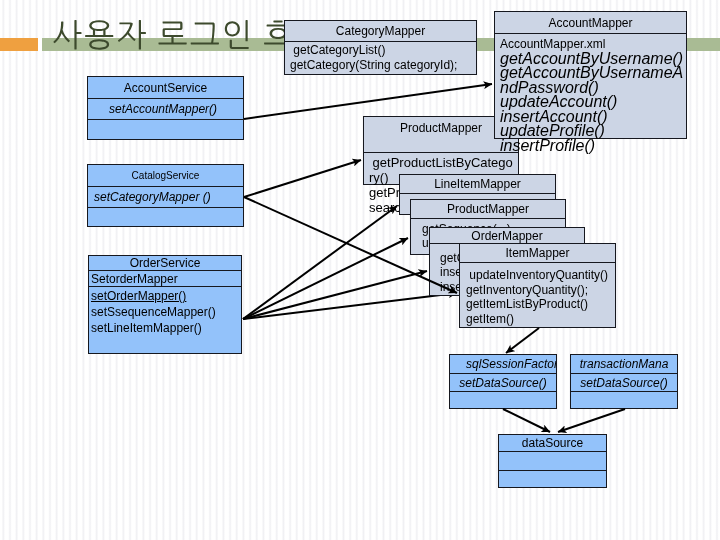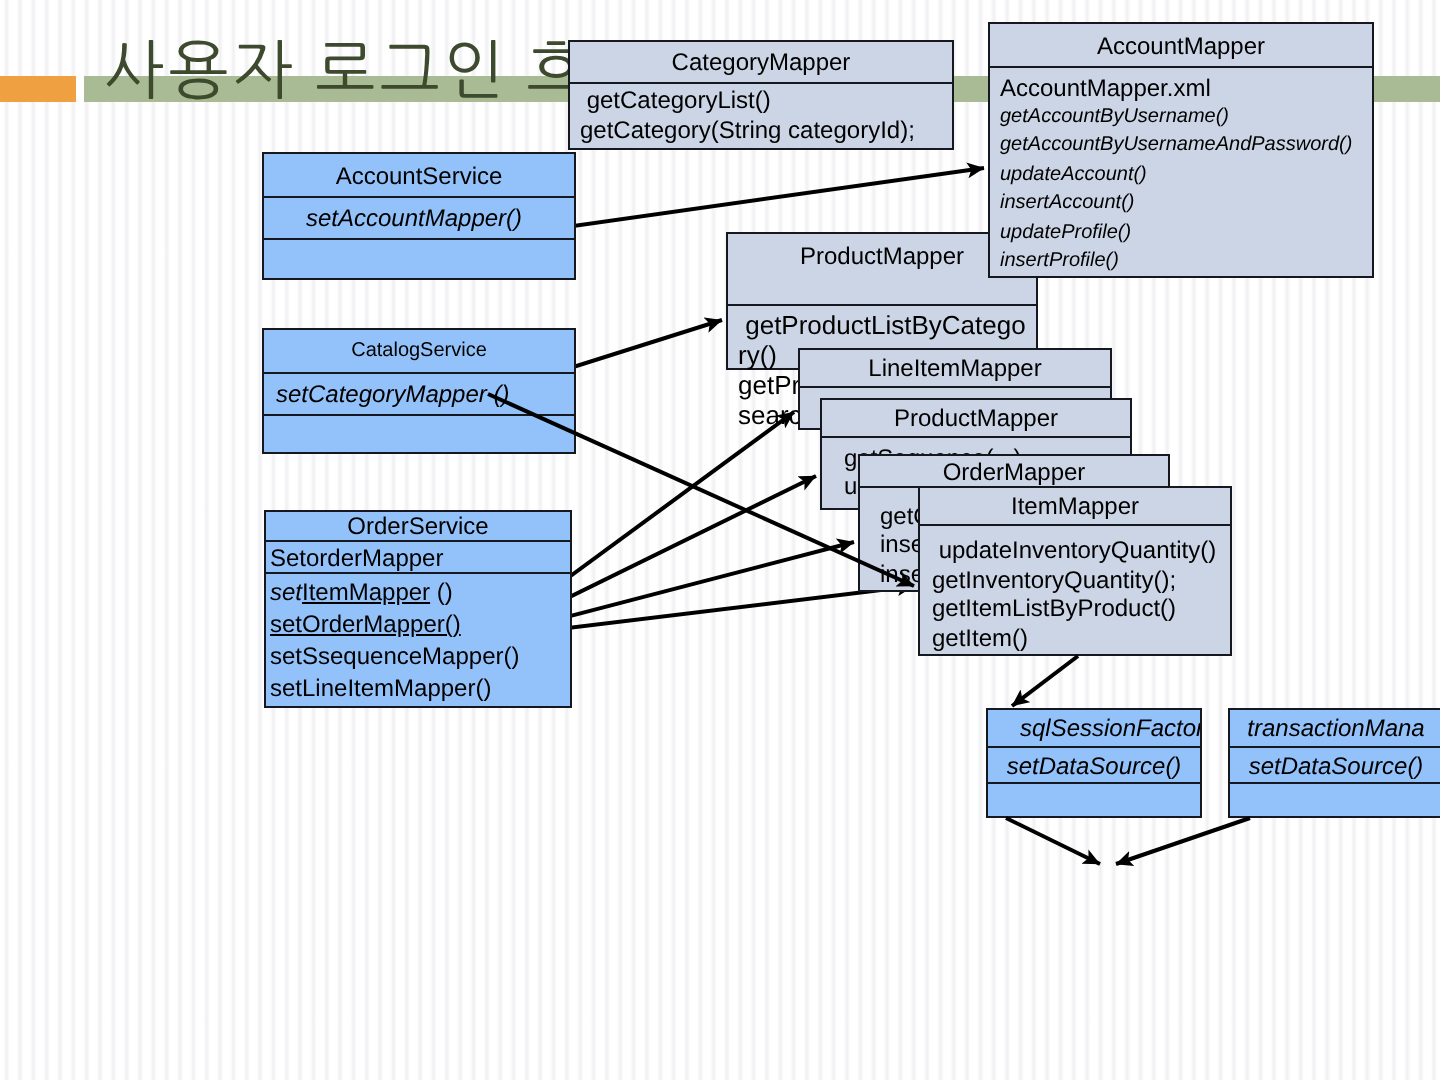--- a/index.html
+++ b/index.html
@@ -7,21 +7,21 @@
   body{width:720px;height:540px;overflow:hidden;
        font-family:"Liberation Sans",sans-serif;}
   #slide{position:relative;width:720px;height:540px;overflow:hidden;background:#fff;}
   .stripes{position:absolute;left:0;top:0;width:720px;height:540px;
     background:repeating-linear-gradient(90deg,#ffffff 0px,#ffffff 1.6px,#f0f0f3 3.3px,#ffffff 5.0px,#ffffff 6.67px);}
   .orangebar{position:absolute;left:0;top:38px;width:38px;height:13px;background:#efa040;}
   .greenbar{position:absolute;left:42px;top:38px;width:678px;height:13px;background:#a9bb94;}
   .ktitle{position:absolute;left:47px;top:12px;}
 
   .box{position:absolute;box-sizing:border-box;border:1.5px solid #16181f;overflow:hidden;}
-  .blue{background:#93c2fa;margin-left:44px;}
+  .blue{background:#93c2fa;}
   .grey{background:#ccd5e5;}
   .hd{box-sizing:border-box;text-align:center;white-space:nowrap;}
   .sep{border-bottom:1.5px solid #16181f;}
   .bd{box-sizing:border-box;white-space:pre;}
 </style>
 </head>
 <body>
 
 <div id="slide">
   <div class="stripes"></div>
@@ -59,21 +59,20 @@
   <div class="box blue" style="left:87px;top:164px;width:157px;height:63px;">
     <div class="hd sep" style="height:22px;line-height:22px;font-size:10px;">CatalogService</div>
     <div class="bd sep" style="height:21px;line-height:21px;font-size:12px;font-style:italic;padding-left:6px;">setCategoryMapper ()</div>
     <div class="bd" style="height:17px;"></div>
   </div>
 
   <div class="box blue" style="left:88px;top:255px;width:154px;height:99px;">
     <div class="hd sep" style="height:15px;line-height:15px;font-size:12px;">OrderService</div>
     <div class="bd sep" style="height:16px;line-height:16px;font-size:12px;padding-left:2px;">SetorderMapper</div>
     <div style="line-height:16px;font-size:12px;padding-left:2px;padding-top:1px;white-space:nowrap;">
-      <div><i>set</i><u>ItemMapper</u><span> ()</span></div>
       <div><u>setOrderMapper()</u></div>
       <div>setSsequenceMapper()</div>
       <div>setLineItemMapper()</div>
     </div>
   </div>
 
   <div class="box grey" style="left:284px;top:20px;width:193px;height:55px;">
     <div class="hd sep" style="height:21px;line-height:21px;font-size:12px;">CategoryMapper</div>
     <div class="bd" style="line-height:15px;font-size:12px;padding-left:5px;padding-top:1px;"> getCategoryList()
 getCategory(String categoryId);</div>
@@ -82,21 +81,21 @@
   <div class="box grey" style="left:363px;top:116px;width:156px;height:69px;overflow:visible;">
     <div class="hd sep" style="height:36px;line-height:22px;font-size:12px;">ProductMapper</div>
     <div class="bd" style="line-height:15px;font-size:13px;padding-left:5px;padding-right:3px;padding-top:2px;white-space:pre-wrap;overflow-wrap:anywhere;">&nbsp;getProductListByCategory()
 getProduct()
 searchProductList()</div>
   </div>
 
   <div class="box grey" style="left:494px;top:11px;width:193px;height:128px;overflow:visible;">
     <div class="hd sep" style="height:22px;line-height:22px;font-size:12px;">AccountMapper</div>
     <div class="bd" style="line-height:14.5px;font-size:12px;padding-left:5px;padding-top:3px;">AccountMapper.xml</div>
-    <div class="bd" style="line-height:14.5px;font-size:10px;padding-left:5px;padding-right:2px;white-space:pre-wrap;overflow-wrap:anywhere;font-style:italic;">getAccountByUsername()
+    <div class="bd" style="line-height:14.5px;font-size:16px;padding-left:5px;padding-right:2px;white-space:pre-wrap;overflow-wrap:anywhere;font-style:italic;">getAccountByUsername()
 getAccountByUsernameAndPassword()
 updateAccount()
 insertAccount()
 updateProfile()
 insertProfile()</div>
   </div>
 
   <div class="box grey" style="left:399px;top:174px;width:157px;height:41px;">
     <div class="hd sep" style="height:19px;line-height:19px;font-size:12px;">LineItemMapper</div>
     <div class="bd" style="line-height:15px;font-size:12px;padding-left:5px;"></div>
@@ -134,20 +133,25 @@
     <div class="hd sep" style="height:18px;line-height:18px;font-size:12px;font-style:italic;">setDataSource()</div>
     <div class="bd" style="height:15px;"></div>
   </div>
 
   <div class="box blue" style="left:570px;top:354px;width:108px;height:55px;">
     <div class="hd sep" style="height:19px;line-height:19px;font-size:12px;font-style:italic;">transactionMana</div>
     <div class="hd sep" style="height:18px;line-height:18px;font-size:12px;font-style:italic;">setDataSource()</div>
     <div class="bd" style="height:15px;"></div>
   </div>
 
+  <div class="box blue" style="left:498px;top:434px;width:109px;height:54px;">
+    <div class="hd sep" style="height:17px;line-height:17px;font-size:12px;">dataSource</div>
+    <div class="bd sep" style="height:19px;"></div>
+    <div class="bd" style="height:16px;"></div>
+  </div>
 
   <svg id="arrows-front" viewBox="0 0 720 540" style="position:absolute;left:0;top:0;width:720px;height:540px;">
     <g stroke="#000" stroke-width="2" fill="none" marker-end="url(#ah)">
       <path d="M539,328 L506,353"></path>
       <path d="M503,409 L550,432"></path>
       <path d="M625,409 L558,432"></path>
     </g>
   </svg>
 </div>
 

